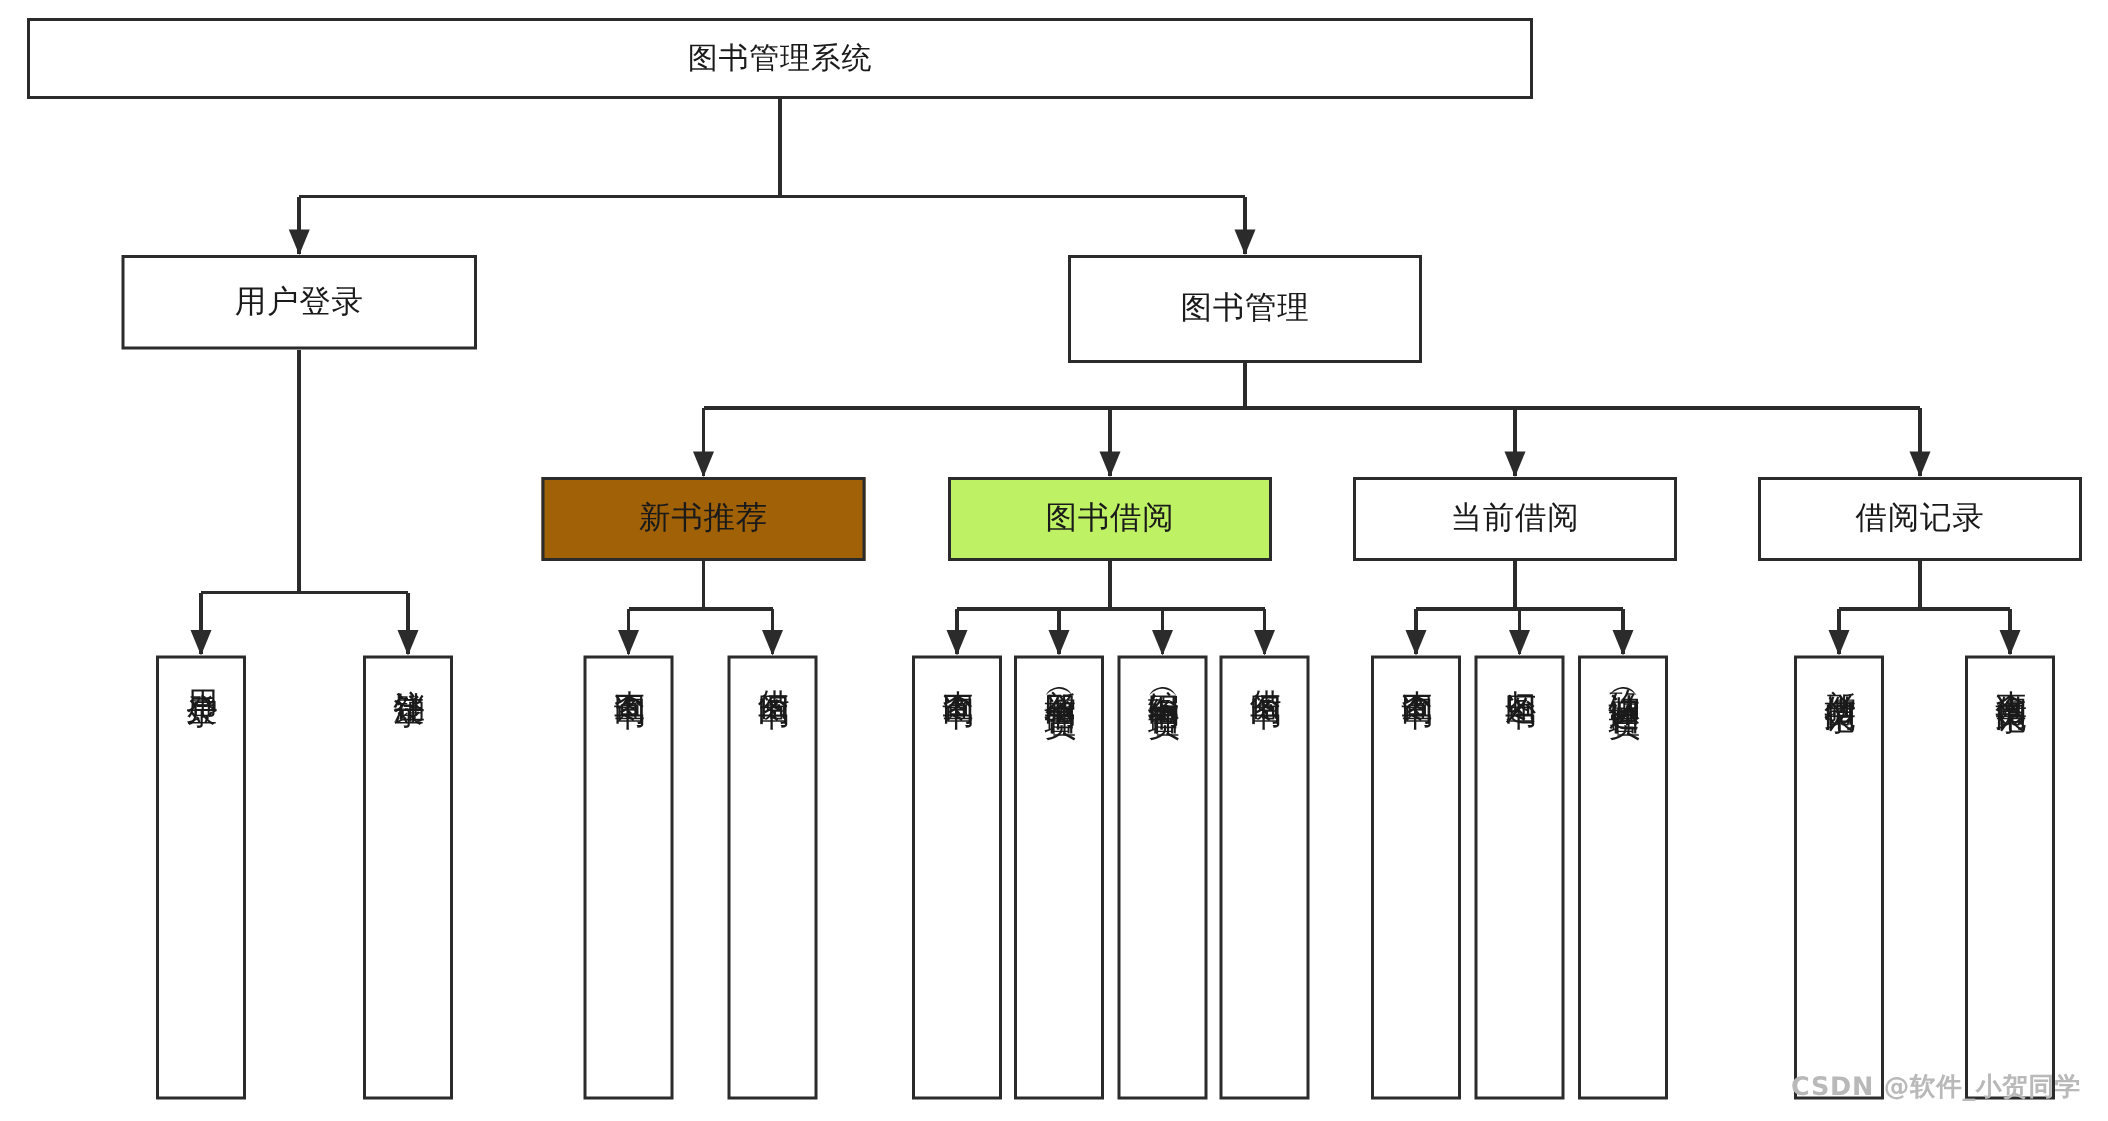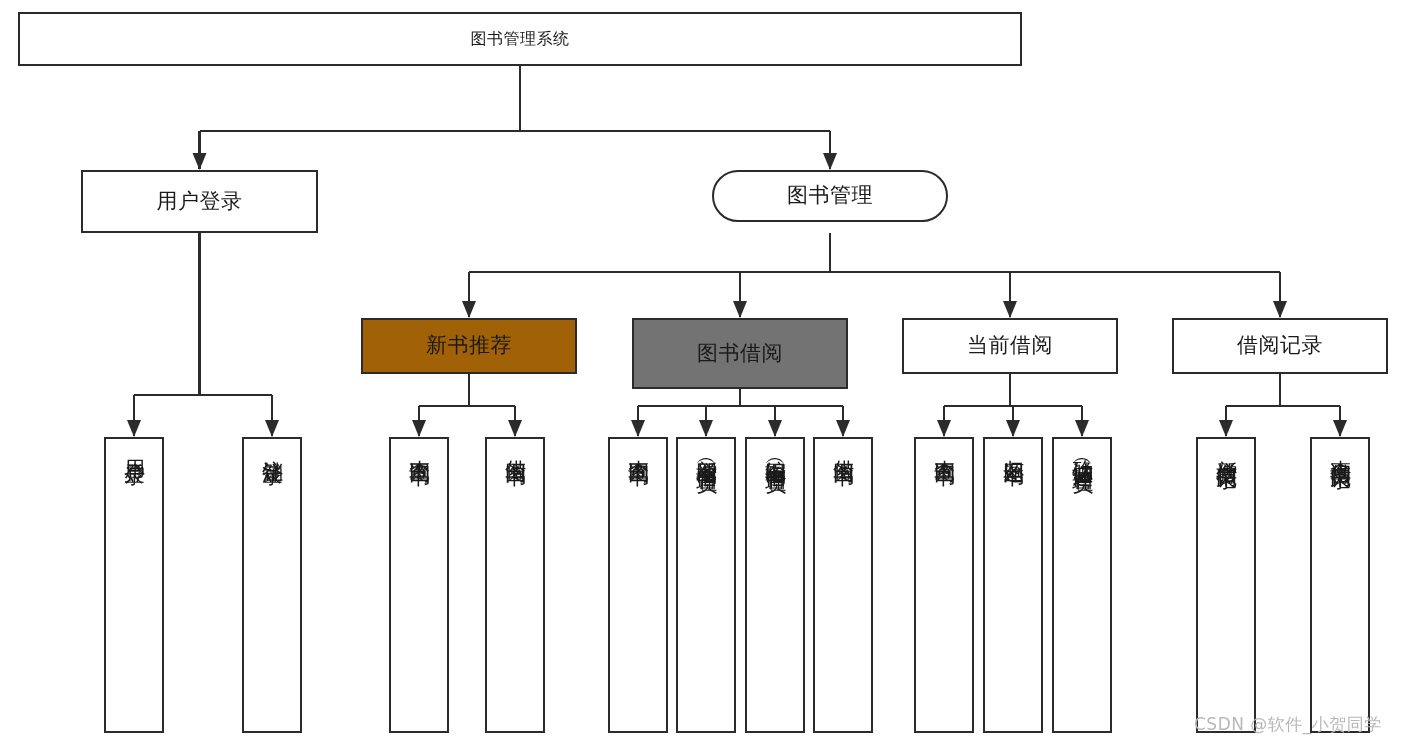--- a/index.html
+++ b/index.html
@@ -36,21 +36,21 @@
     justify-content: center;
     color: #1a1a1a;
   }
   .node-h {
     font-size: 21px;
     letter-spacing: 0.5px;
     line-height: 1.2;
     white-space: nowrap;
   }
   .node-root {
-    font-size: 16px;
+    font-size: 20px;
     font-family: Liberation Serif, serif;
   }
   .node-v {
     
     align-items: flex-start;
     justify-content: center;
     padding-top: 4px;
   }
   .vtext {
     writing-mode: vertical-rl;
@@ -127,27 +127,27 @@
       <line x1="1340" y1="406" x2="1340" y2="436" stroke="#2b2b2b" stroke-width="2.4" shape-rendering="crispEdges"></line>
       <path d="M 1333 420 L 1347 420 L 1340 437 Z" fill="#2b2b2b"></path>
     </svg>
   <div id="nodes-layer">
       <div class="node node-h node-root" style="left: 18px; top: 12px; width: 1004px; height: 54px; border-color: rgb(43, 43, 43); background: rgb(255, 255, 255);">
         <span class="">图书管理系统</span>
       </div>
       <div class="node node-h" style="left: 81px; top: 170px; width: 237px; height: 63px; border-color: rgb(43, 43, 43); background: rgb(255, 255, 255);">
         <span class="">用户登录</span>
       </div>
-      <div class="node node-h" style="left: 712px; top: 170px; width: 236px; height: 52px; border-color: rgb(43, 43, 43); background: rgb(255, 255, 255); border-radius: 28px;">
+      <div class="node node-h" style="left: 712px; top: 170px; width: 236px; height: 72px; border-color: rgb(43, 43, 43); background: rgb(255, 255, 255);">
         <span class="">图书管理</span>
       </div>
       <div class="node node-h" style="left: 361px; top: 318px; width: 216px; height: 56px; border-color: rgb(43, 43, 43); background: #a16207;">
         <span class="">新书推荐</span>
       </div>
-      <div class="node node-h" style="left: 632px; top: 318px; width: 216px; height: 71px; border-color: rgb(43, 43, 43); background: #737373;">
+      <div class="node node-h" style="left: 632px; top: 318px; width: 216px; height: 56px; border-color: rgb(43, 43, 43); background: #bef264;">
         <span class="">图书借阅</span>
       </div>
       <div class="node node-h" style="left: 902px; top: 318px; width: 216px; height: 56px; border-color: rgb(43, 43, 43); background: rgb(255, 255, 255); justify-content: center;">
         <span class="">当前借阅</span>
       </div>
       <div class="node node-h" style="left: 1172px; top: 318px; width: 216px; height: 56px; border-color: rgb(43, 43, 43); background: rgb(255, 255, 255);">
         <span class="">借阅记录</span>
       </div>
       <div class="node node-v" style="left: 104px; top: 437px; width: 60px; height: 296px; border-color: rgb(43, 43, 43); background: rgb(255, 255, 255);">
         <span class="vtext">用户登录</span>
@@ -182,14 +182,14 @@
       <div class="node node-v" style="left: 1052px; top: 437px; width: 60px; height: 296px; border-color: rgb(43, 43, 43); background: rgb(255, 255, 255);">
         <span class="vtext">确认归还（管理员）</span>
       </div>
       <div class="node node-v" style="left: 1196px; top: 437px; width: 60px; height: 296px; border-color: rgb(43, 43, 43); background: rgb(255, 255, 255);">
         <span class="vtext">新增借阅记录</span>
       </div>
       <div class="node node-v" style="left: 1310px; top: 437px; width: 60px; height: 296px; border-color: rgb(43, 43, 43); background: rgb(255, 255, 255);">
         <span class="vtext">查询借阅记录</span>
       </div>
     </div>
-  <div class="watermark" style="left:1194px; top:713px;">CSDN @软件_小贺同学</div>
+  <div class="watermark" style="left:1194px; top:713px;font-weight:bold;">CSDN @软件_小贺同学</div>
 </div>
 
 </body></html>

